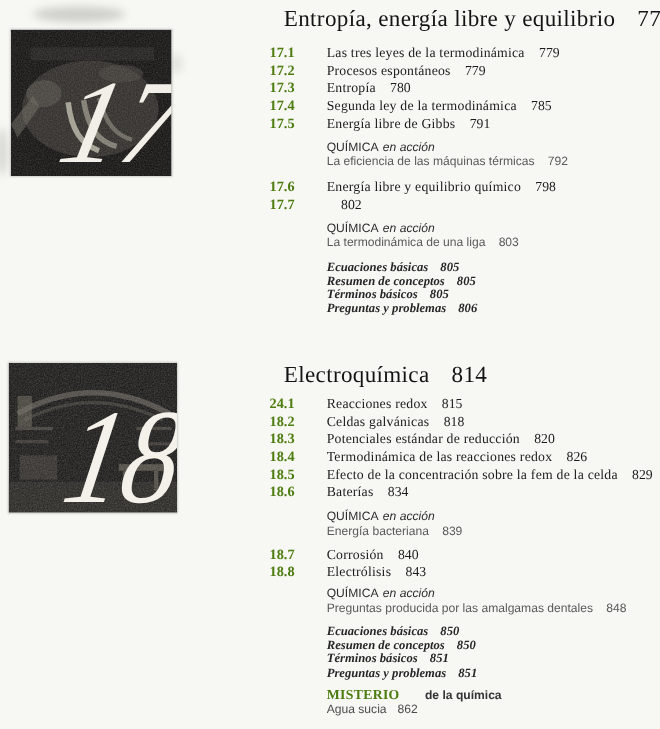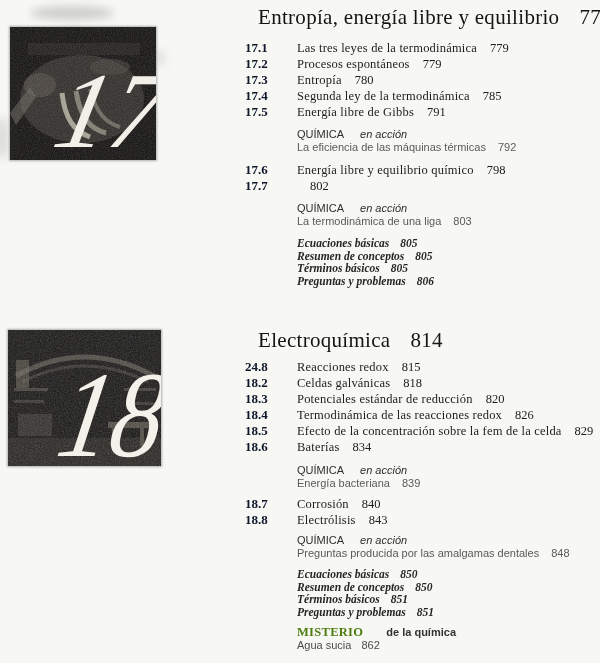--- a/index.html
+++ b/index.html
@@ -33,28 +33,28 @@
     font-size:21px;color:#141414;letter-spacing:.3px;
   }
   .ch-title .tpg{margin-left:20px;}
 
   .toc-items{margin-top:10px;}
   #col18 .toc-items{margin-top:6px;}
   .toc-row{
     display:flex;align-items:baseline;line-height:16px;white-space:nowrap;
     font-size:12.5px;color:#1c1c1c;
   }
-  .toc-row .num{flex:0 0 52px;font-weight:700;font-size:13px;color:#0f172a;}
+  .toc-row .num{flex:0 0 52px;font-weight:700;font-size:13px;color:#4d7c0f;}
   .toc-row .txt{letter-spacing:.2px;}
   .toc-row .pg{margin-left:13px;}
 
   .feature{margin-left:52px;margin-top:8px;}
   .kicker-line{font-family:"Liberation Sans",sans-serif;font-size:11px;
     line-height:13px;color:#2d2d2d;white-space:nowrap;}
-  .kicker-line .k2{font-style:italic;margin-left:16px;text-align:right;}
+  .kicker-line .k2{font-style:italic;margin-left:4px;text-align:right;}
   .feature .ftxt{font-family:"Liberation Sans",sans-serif;font-size:11px;
     line-height:13px;color:#5a5a5a;white-space:nowrap;}
   .feature .fpg{margin-left:12px;}
 
   .items2{margin-top:8px;}
   #col18 .items2{margin-top:6px;}
   #col18 .feature.f1{margin-top:9px;}
   #col18 .feature.f2{margin-top:6px;}
 
   .endmatter{margin-left:52px;margin-top:9px;}
@@ -212,21 +212,21 @@
     </div>
   </div>
 
   <div class="ch-col" id="col18">
     <div class="ch-title">
       <span>Electroquímica</span><span class="tpg">814</span>
     </div>
 
     <div class="toc-items">
       <div class="toc-row">
-        <span class="num">24.8</span>
+        <span class="num">24.1</span>
         <span class="txt">Reacciones redox</span>
         <span class="pg">815</span>
       </div>
       <div class="toc-row">
         <span class="num">18.2</span>
         <span class="txt">Celdas galvánicas</span>
         <span class="pg">818</span>
       </div>
       <div class="toc-row">
         <span class="num">18.3</span>

